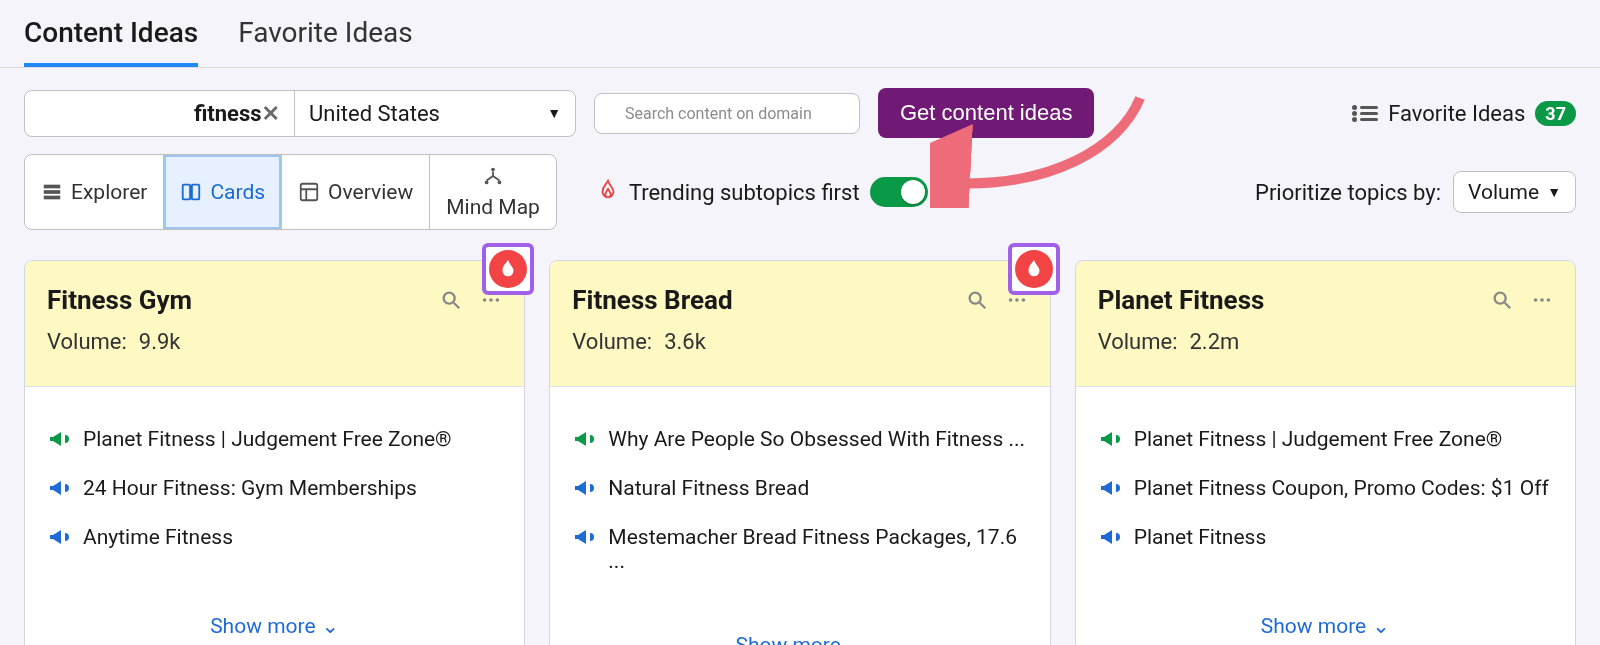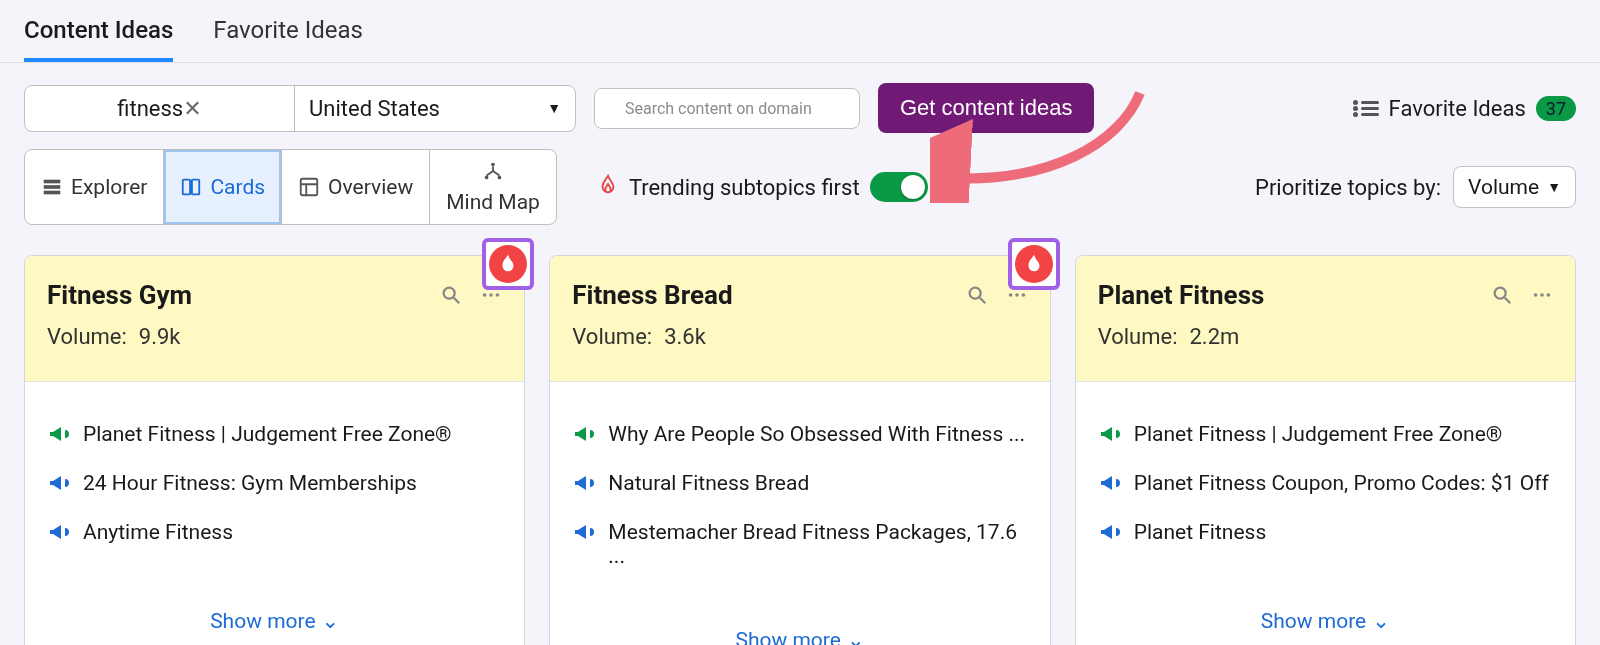--- a/index.html
+++ b/index.html
@@ -13,21 +13,21 @@
   
   .tabs {
     display: flex;
     gap: 40px;
     padding: 16px 24px 0 24px;
     border-bottom: 1px solid #ddd;
     background: #f4f4fa;
   }
   .tab {
     padding-bottom: 14px;
-    font-size: 24px;
+    font-size: 28px;
     color: #333;
     cursor: pointer;
   }
   .tab.active {
     color: #1a1a1a;
     border-bottom: 4px solid #1e88ff;
     font-weight: 500;
   }
   
   .toolbar {
@@ -42,22 +42,23 @@
     border: 1px solid #c0c0c0;
     border-radius: 8px;
     overflow: hidden;
     background: #fff;
   }
   .keyword-input {
     display: flex;
     align-items: center;
     padding: 10px 14px;
     width: 270px;
-    justify-content: center;
+    justify-content: flex-end;
     border-right: 1px solid #c0c0c0;
+    font-weight: bold;
   }
   .keyword-input .txt {
     font-size: 22px;
     color: #1a1a1a;
   }
   .clear-x {
     color: #6b6b6b;
     font-size: 22px;
     cursor: pointer;
   }
@@ -104,25 +105,25 @@
   }
   .fav-link .icon-list span {
     width: 18px; height: 3px; background: #555; display: block; border-radius:2px;
     position: relative;
   }
   .fav-link .icon-list span::before{
     content:''; position:absolute; left:-8px; top:0; width:5px; height:5px; background:#555; border-radius:50%; transform:translateY(-1px);
   }
   .badge-count {
     background: #0a9947;
-    color: #0f172a;
+    color: #ffffff;
     border-radius: 999px;
     padding: 2px 10px;
     font-size: 18px;
-    font-weight: 400;
+    font-weight: 700;
   }
   
   .toolbar2 {
     display: flex;
     align-items: center;
     padding: 6px 24px 20px 24px;
     gap: 20px;
     position: relative;
   }
   .view-switch {

